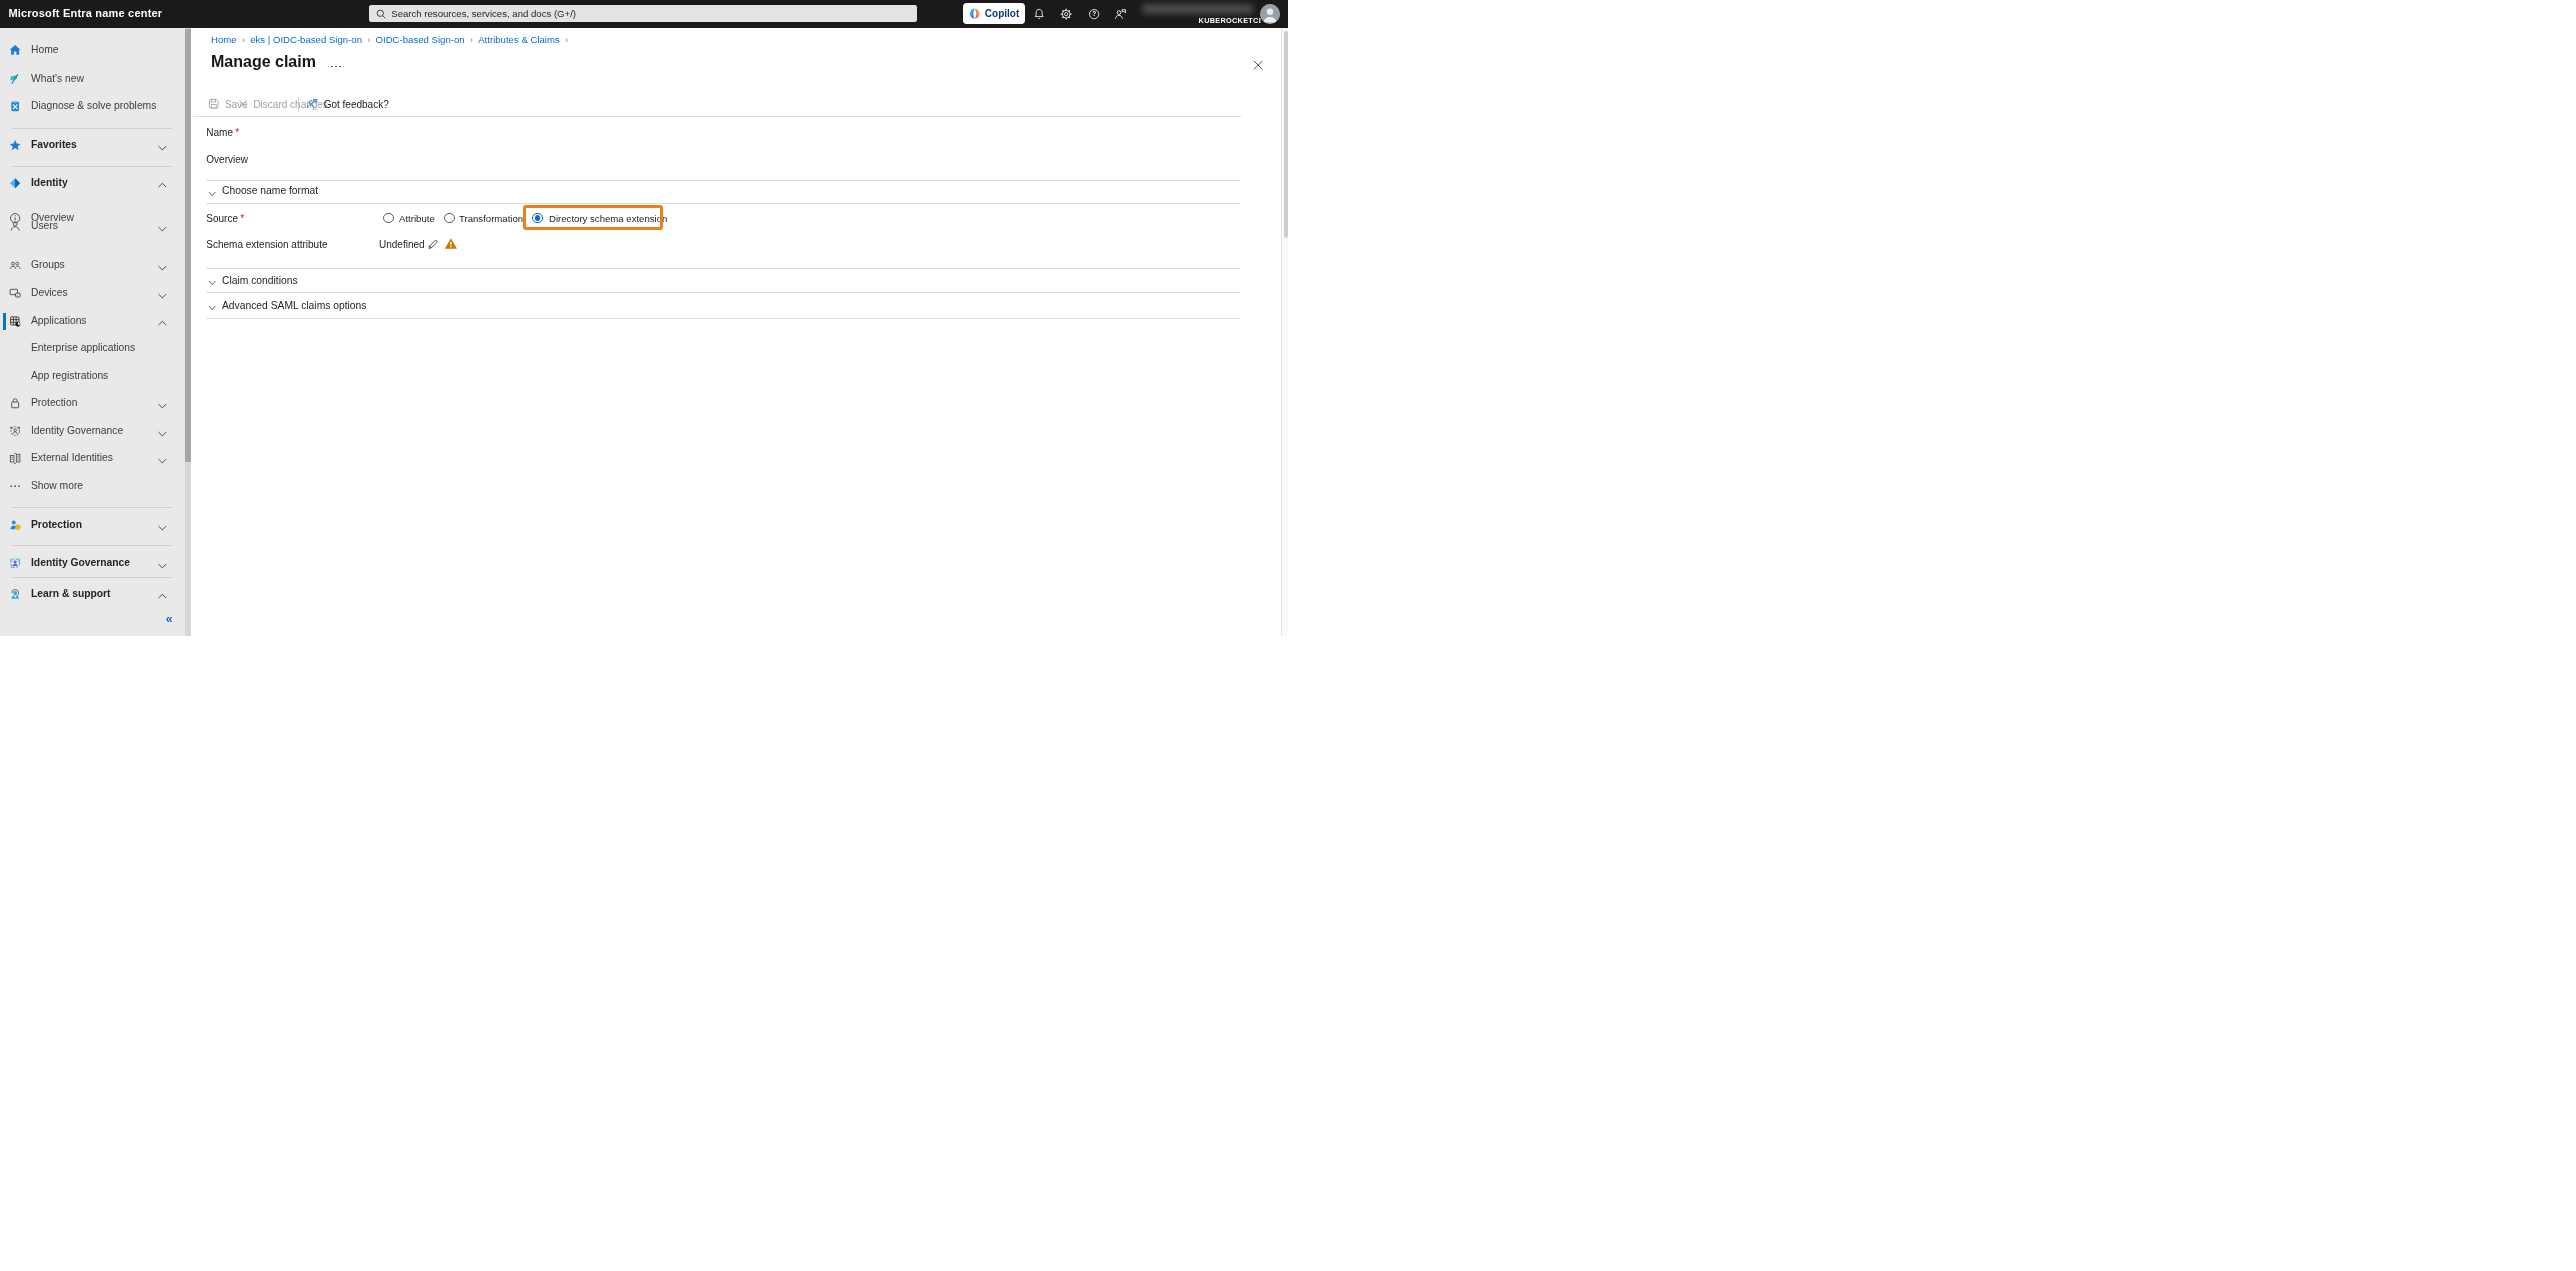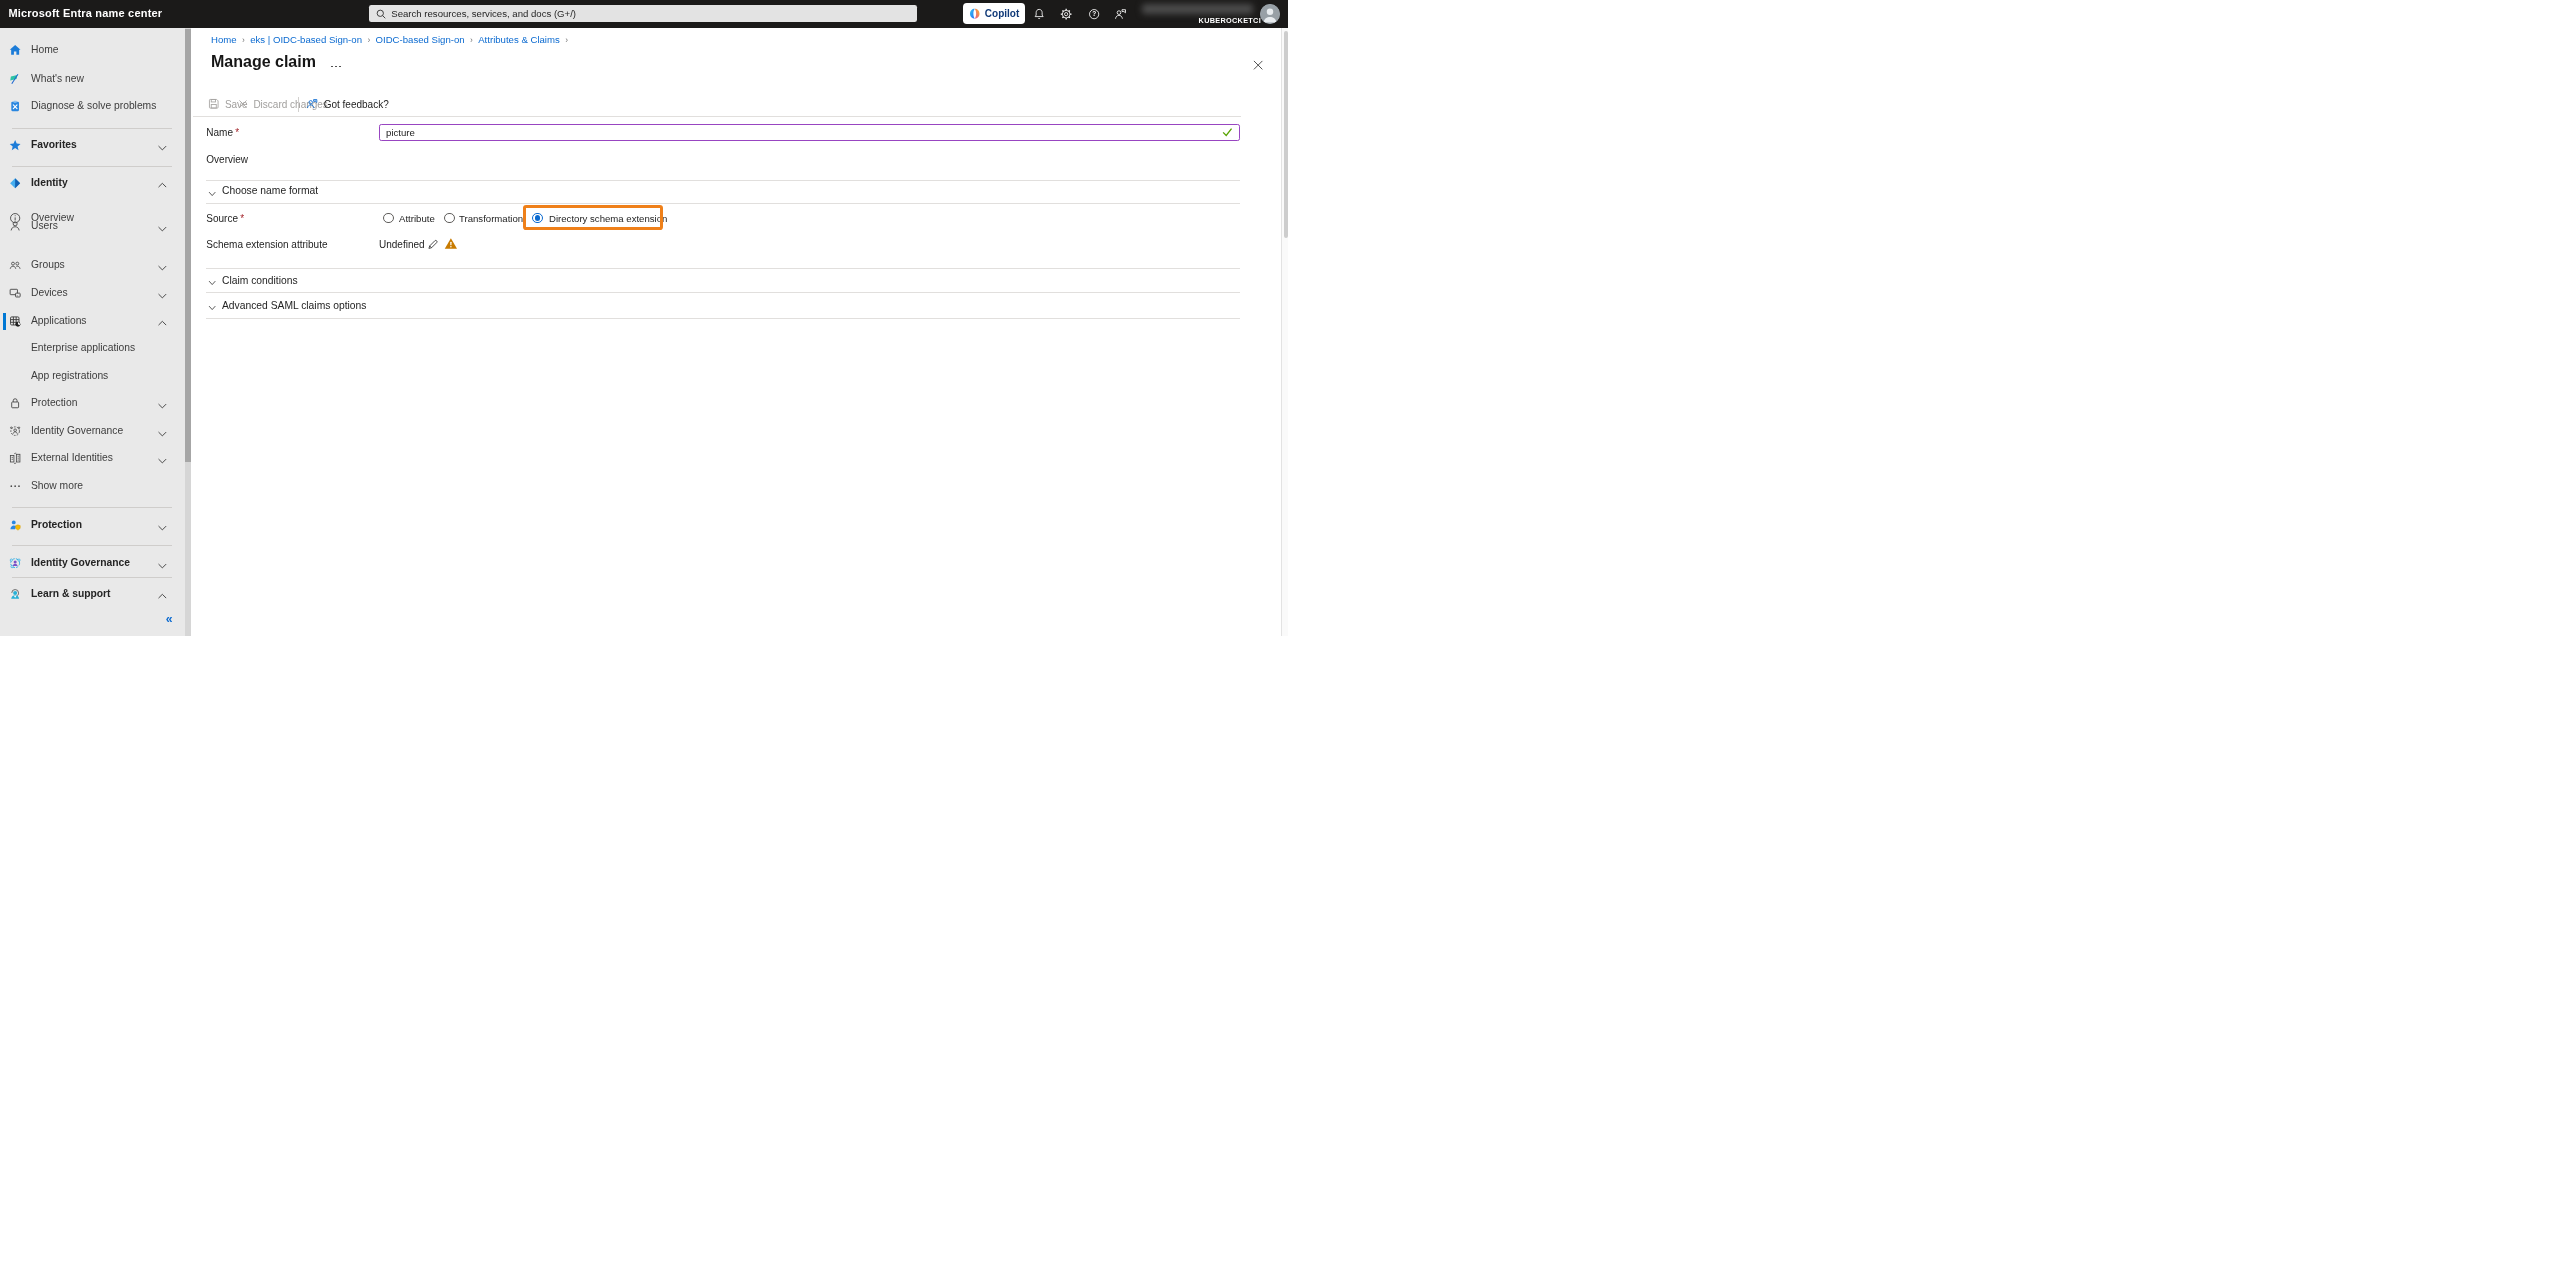--- a/index.html
+++ b/index.html
@@ -427,26 +427,20 @@
         <circle cx="6.5" cy="6" r="2.4"></circle>
         <path d="M2,14 c0.5-3 2.2-4.4 4.5-4.4 s4,1.4 4.5,4.4"></path>
         <path d="M10.5,2.2 h4.5 v4 l-2-1.6 h-2.5 Z"></path>
         <polyline points="11.5,4 12.4,4.8 14,3.2" stroke-width="1"></polyline>
       </svg>
     <span class="lbl dark">Got feedback?</span>
   </div>
   <div class="hline" style="left:1.5px; top:88px; width:1048px"></div>
 
   <div class="f-label" style="top:99px"><span>Name</span><span class="req">*</span></div>
-  <div class="field" style="top:96px">
-    <input class="modified" type="text" value="picture" style="">
-    <svg class="chk" width="10.7" height="10" viewBox="0 0 14 13" fill="none" stroke="#57a300" stroke-width="1.7">
-        <polyline points="1.5,7 5.5,11 12.5,2"></polyline>
-      </svg>
-  </div>
 
   <div class="f-label" style="top:126px">Overview</div>
 
   <div class="hline" style="left:15.3px; top:152px; width:1034px"></div>
 
   <span class="sect-chev" style="top:159px"><svg width="8.4" height="7.7" viewBox="0 0 12 10" fill="none" stroke="#3b3b3b" stroke-width="1.2">
         <polyline points="1.5,2.5 6,7.5 10.5,2.5"></polyline>
       </svg></span>
   <span class="sect-lbl" style="top:157px">Choose name format</span>
 

